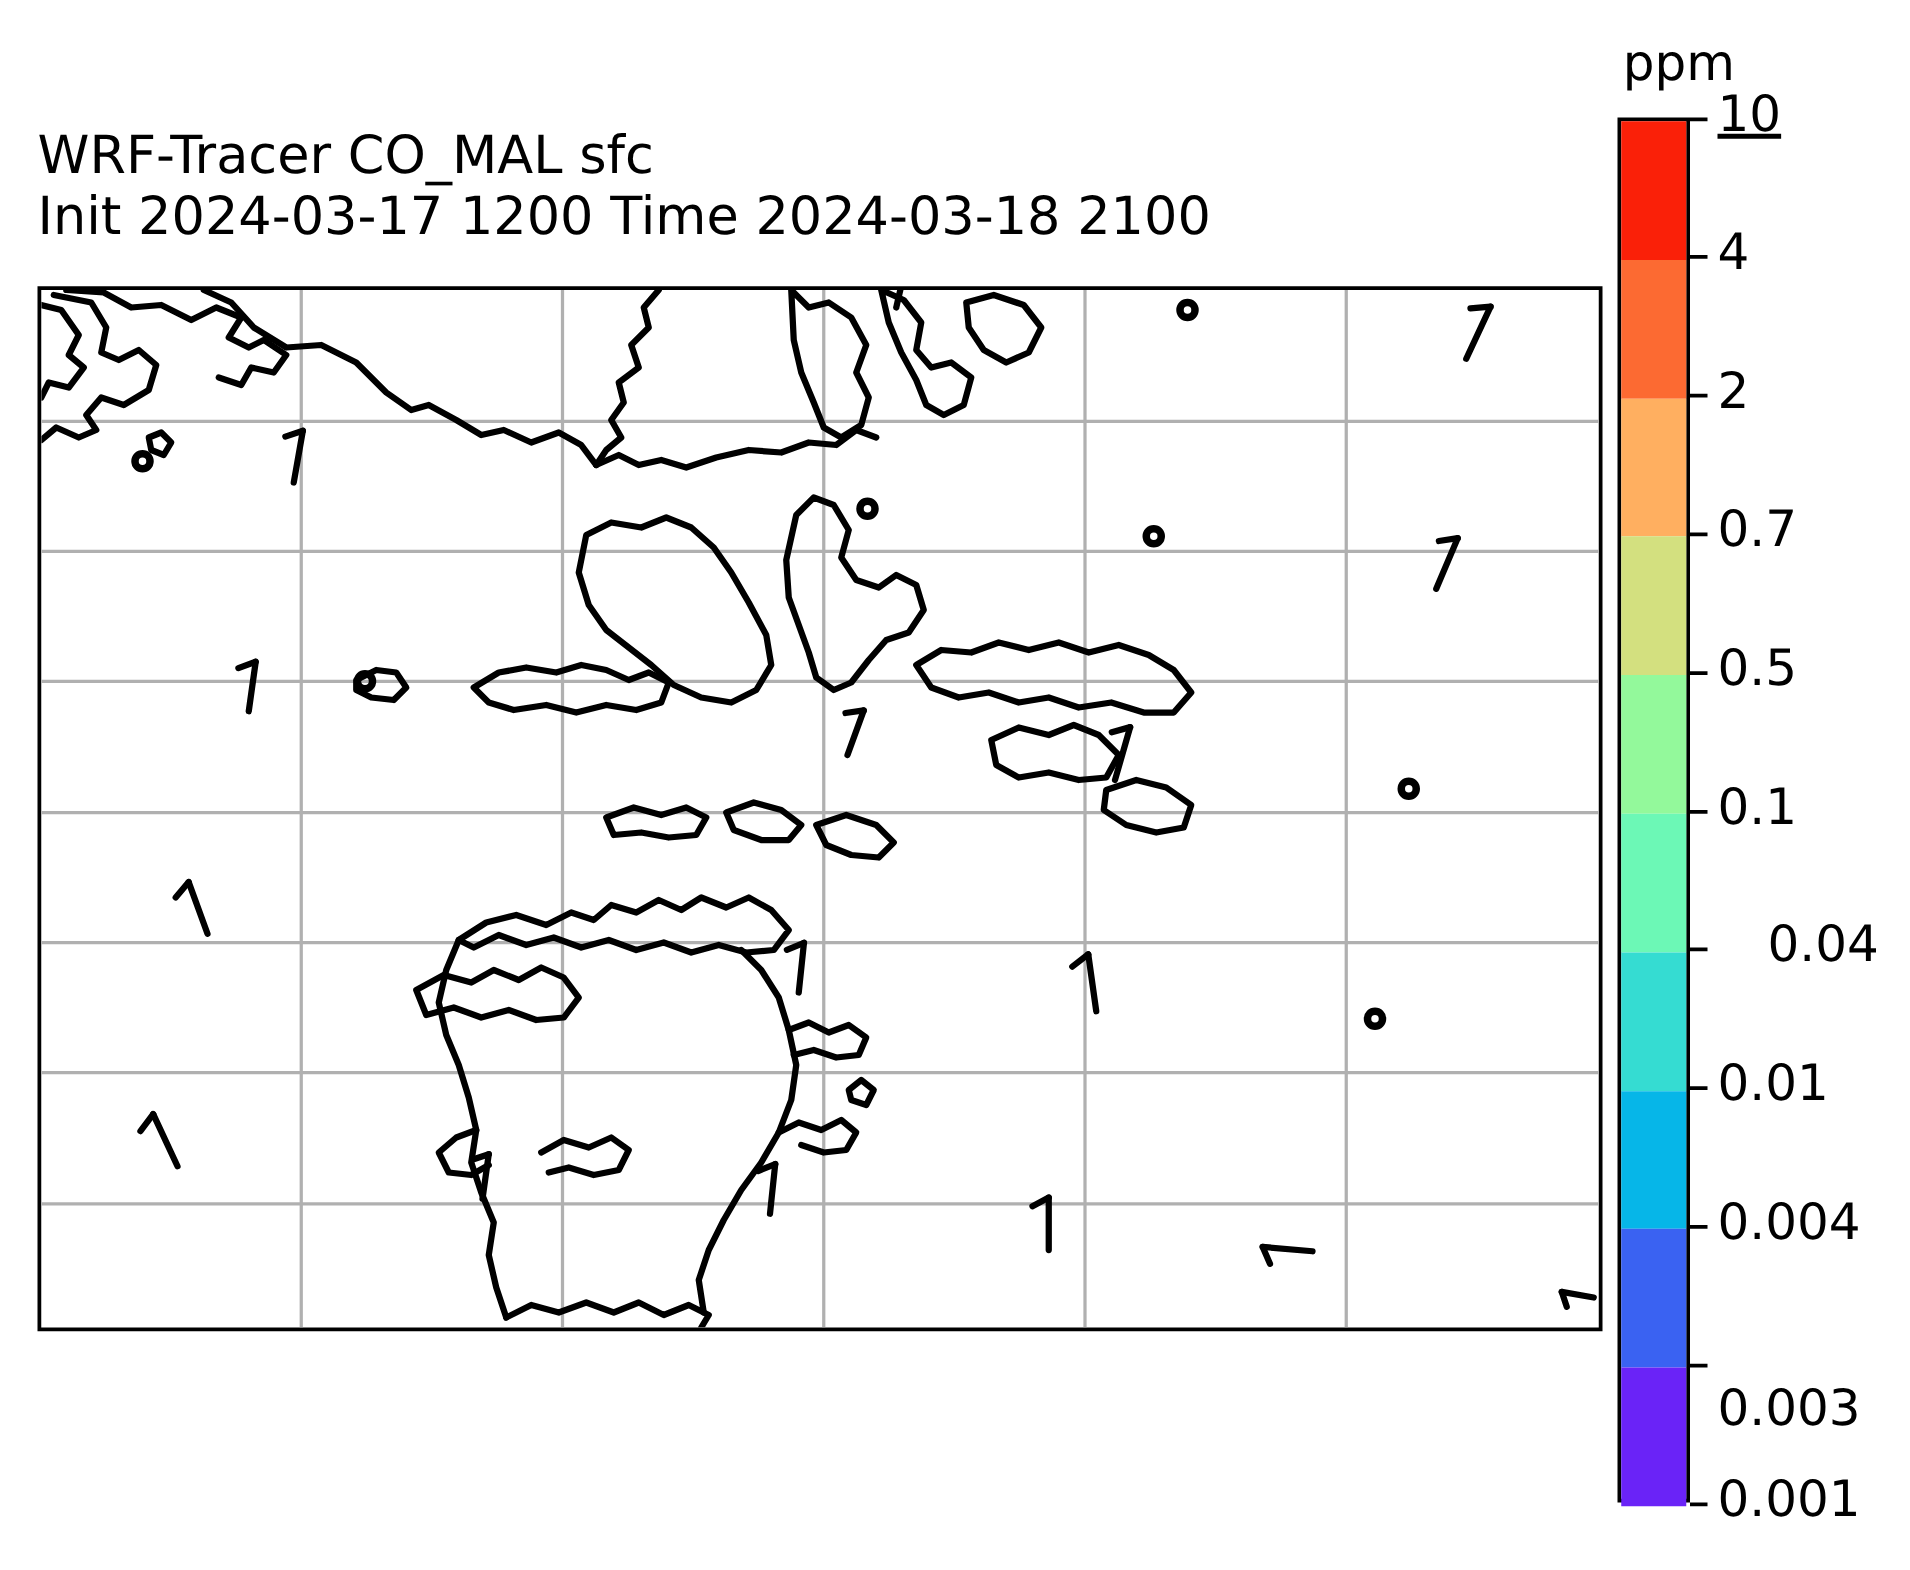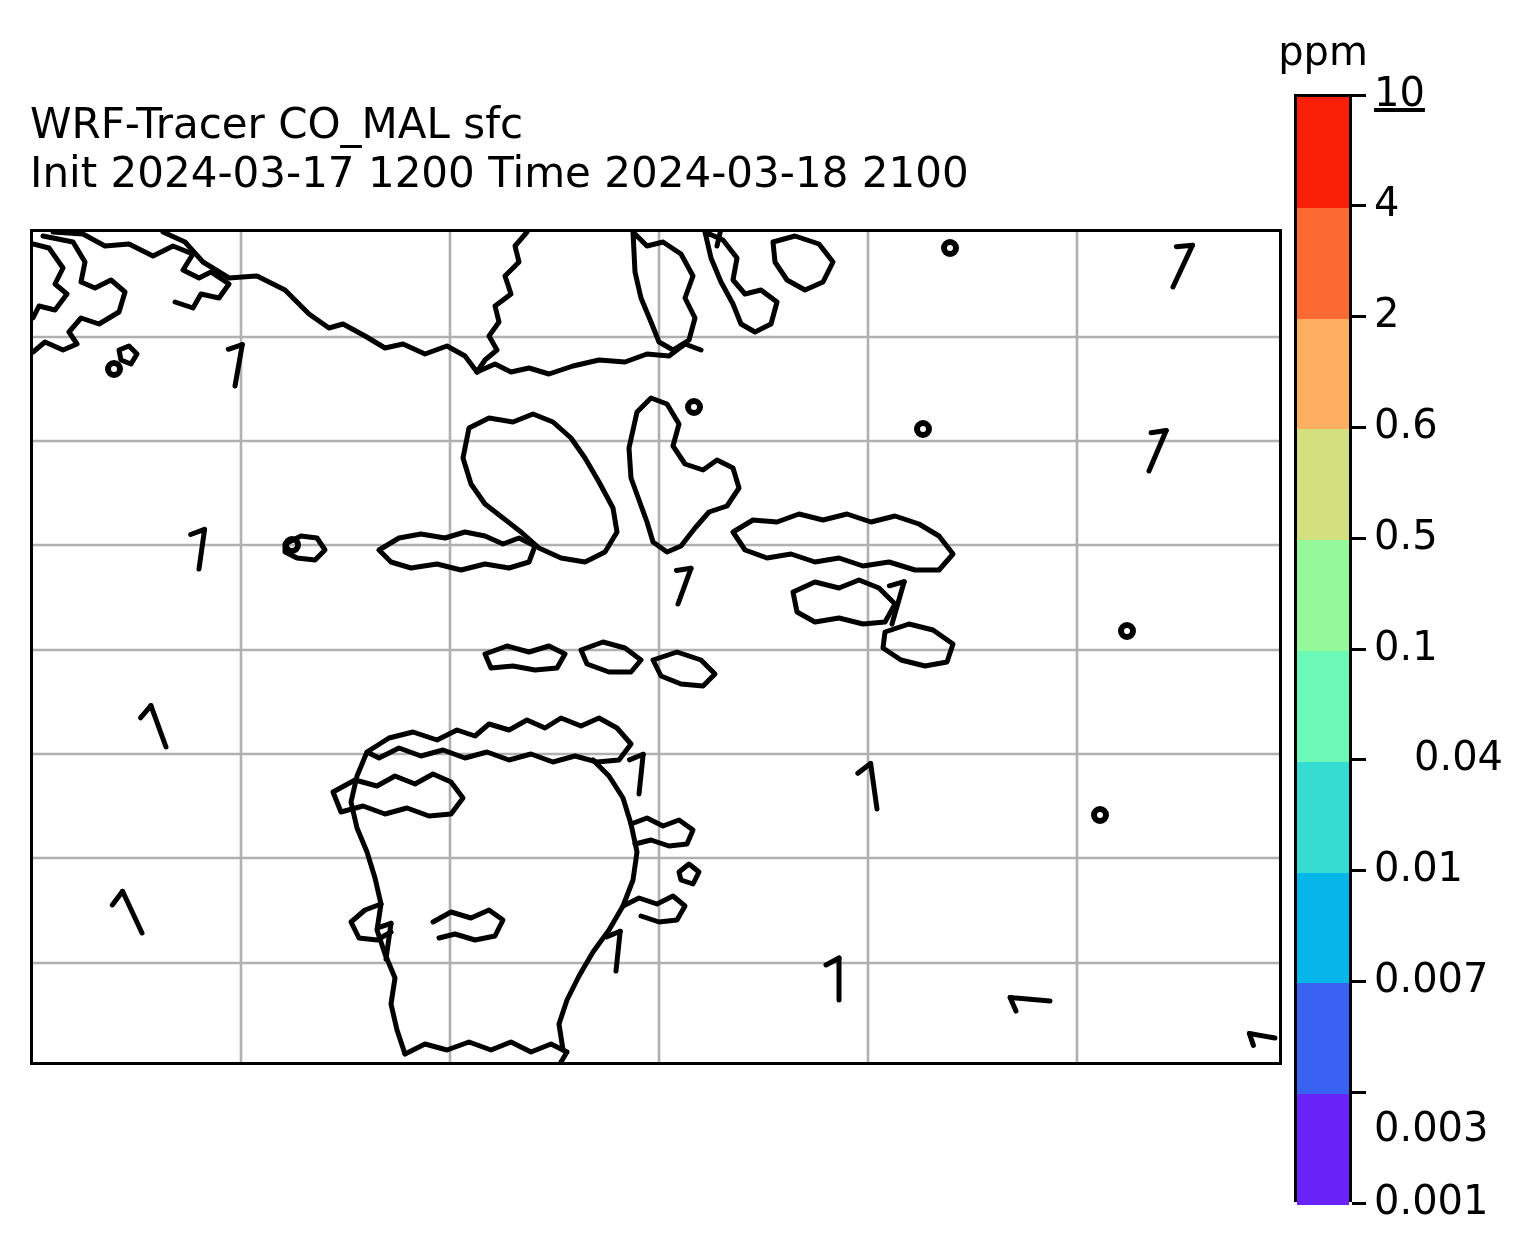--- a/index.html
+++ b/index.html
@@ -80,21 +80,21 @@
   .cb-band {
     position: absolute;
     left: 0;
     width: 100%;
   }
   #colorbar-label {
     position: absolute;
     left: 1258px;
     top: 28px;
     width: 130px;
-    text-align: center;
+    text-align: right;
     font-size: 40px;
     white-space: pre;
   }
   .cb-tick-mark {
     position: absolute;
     left: 1352px;
     width: 14px;
     height: 0;
     border-top: 3px solid #000000;
   }
@@ -309,22 +309,22 @@
   <div class="cb-tick-mark" style="top:648px;"></div>
   <div class="cb-tick-mark" style="top:758px;"></div>
   <div class="cb-tick-mark" style="top:869px;"></div>
   <div class="cb-tick-mark" style="top:980px;"></div>
   <div class="cb-tick-mark" style="top:1091px;"></div>
   <div class="cb-tick-mark" style="top:1202px;"></div>
 
   <div class="cb-tick-label" style="top:72px;text-decoration:underline;">10</div>
   <div class="cb-tick-label" style="top:182px;">4</div>
   <div class="cb-tick-label" style="top:293px;">2</div>
-  <div class="cb-tick-label" style="top:404px;">0.6</div>
+  <div class="cb-tick-label" style="top:404px;">0.7</div>
   <div class="cb-tick-label" style="top:515px;">0.5</div>
   <div class="cb-tick-label" style="top:626px;">0.1</div>
   <div class="cb-tick-label" style="top:736px;margin-left:40px;">0.04</div>
   <div class="cb-tick-label" style="top:847px;">0.01</div>
-  <div class="cb-tick-label" style="top:958px;">0.007</div>
+  <div class="cb-tick-label" style="top:958px;">0.004</div>
   <div class="cb-tick-label" style="top:1107px;">0.003</div>
   <div class="cb-tick-label" style="top:1180px;">0.001</div>
 
 </div>
 
 </body></html>

